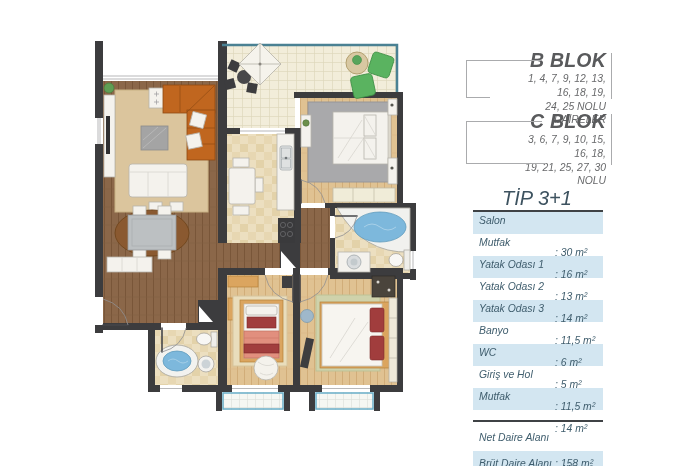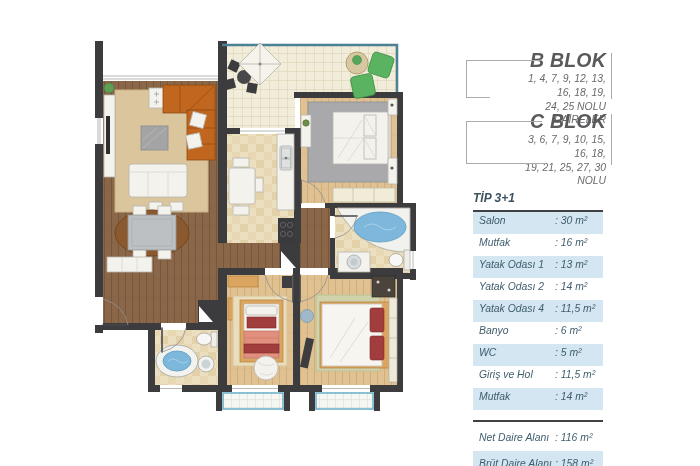--- a/index.html
+++ b/index.html
@@ -31,26 +31,26 @@
   .bl{position:absolute;background:var(--bracket-gray,#aaabad);}
   .b-top{left:0;top:11px;width:76px;height:1px;}
   .b-left{left:0;top:11px;width:1px;height:38px;}
   .b-bot{left:0;top:48px;width:24px;height:1px;}
   .b-right{right:-6px;top:4px;width:1px;height:46px;}
   .c-top{left:0;top:11px;width:76px;height:1px;}
   .c-left{left:0;top:11px;width:1px;height:43px;}
   .c-bot{left:0;top:53px;width:80px;height:1px;}
   .c-right{right:-6px;top:4px;width:1px;height:51px;}
   .type-table{position:absolute;left:13px;top:189px;width:130px;}
-  .tt-title{text-align:left;font-weight:bold;font-size:12px;color:#3d525f;padding-right:2px;line-height:18px;}
+  .tt-title{text-align:center;font-weight:normal;font-size:20px;color:#3d525f;padding-right:2px;line-height:18px;}
   .tt-rule{height:2px;background:var(--rule-dark,#3f4245);margin-top:3px;}
   .row{display:flex;height:22px;line-height:18.2px;font-size:10.4px;color:var(--table-text,#3f5d6d);padding-left:6px;box-sizing:border-box;}
   .tt-rows .row:nth-child(odd){background:var(--accent-row-bg,#d3e6f1);}
   .row .label{flex:1;text-align:left;}
-  .row .value{width:48px;text-align:left;}
+  .row .value{width:48px;text-align:left;margin-top:32px;}
   .tt-divider{height:2px;background:var(--rule-dark,#3f4245);margin-top:10px;margin-bottom:7px;}
   .tt-totals .row:nth-child(2){background:var(--accent-row-bg,#d3e6f1);align-items:flex-end;}
 </style>
 </head>
 <body>
 
 <div class="stage">
 
   <svg width="465" height="466" viewBox="0 0 465 466">
     <defs>
@@ -392,21 +392,21 @@
         </div>
         <div class="row">
           <span class="label">Yatak Odası 1</span>
           <span class="value">: 13 m²</span>
         </div>
         <div class="row">
           <span class="label">Yatak Odası 2</span>
           <span class="value">: 14 m²</span>
         </div>
         <div class="row">
-          <span class="label">Yatak Odası 4</span>
+          <span class="label">Yatak Odası 3</span>
           <span class="value">: 11,5 m²</span>
         </div>
         <div class="row">
           <span class="label">Banyo</span>
           <span class="value">: 6 m²</span>
         </div>
         <div class="row">
           <span class="label">WC</span>
           <span class="value">: 5 m²</span>
         </div>

